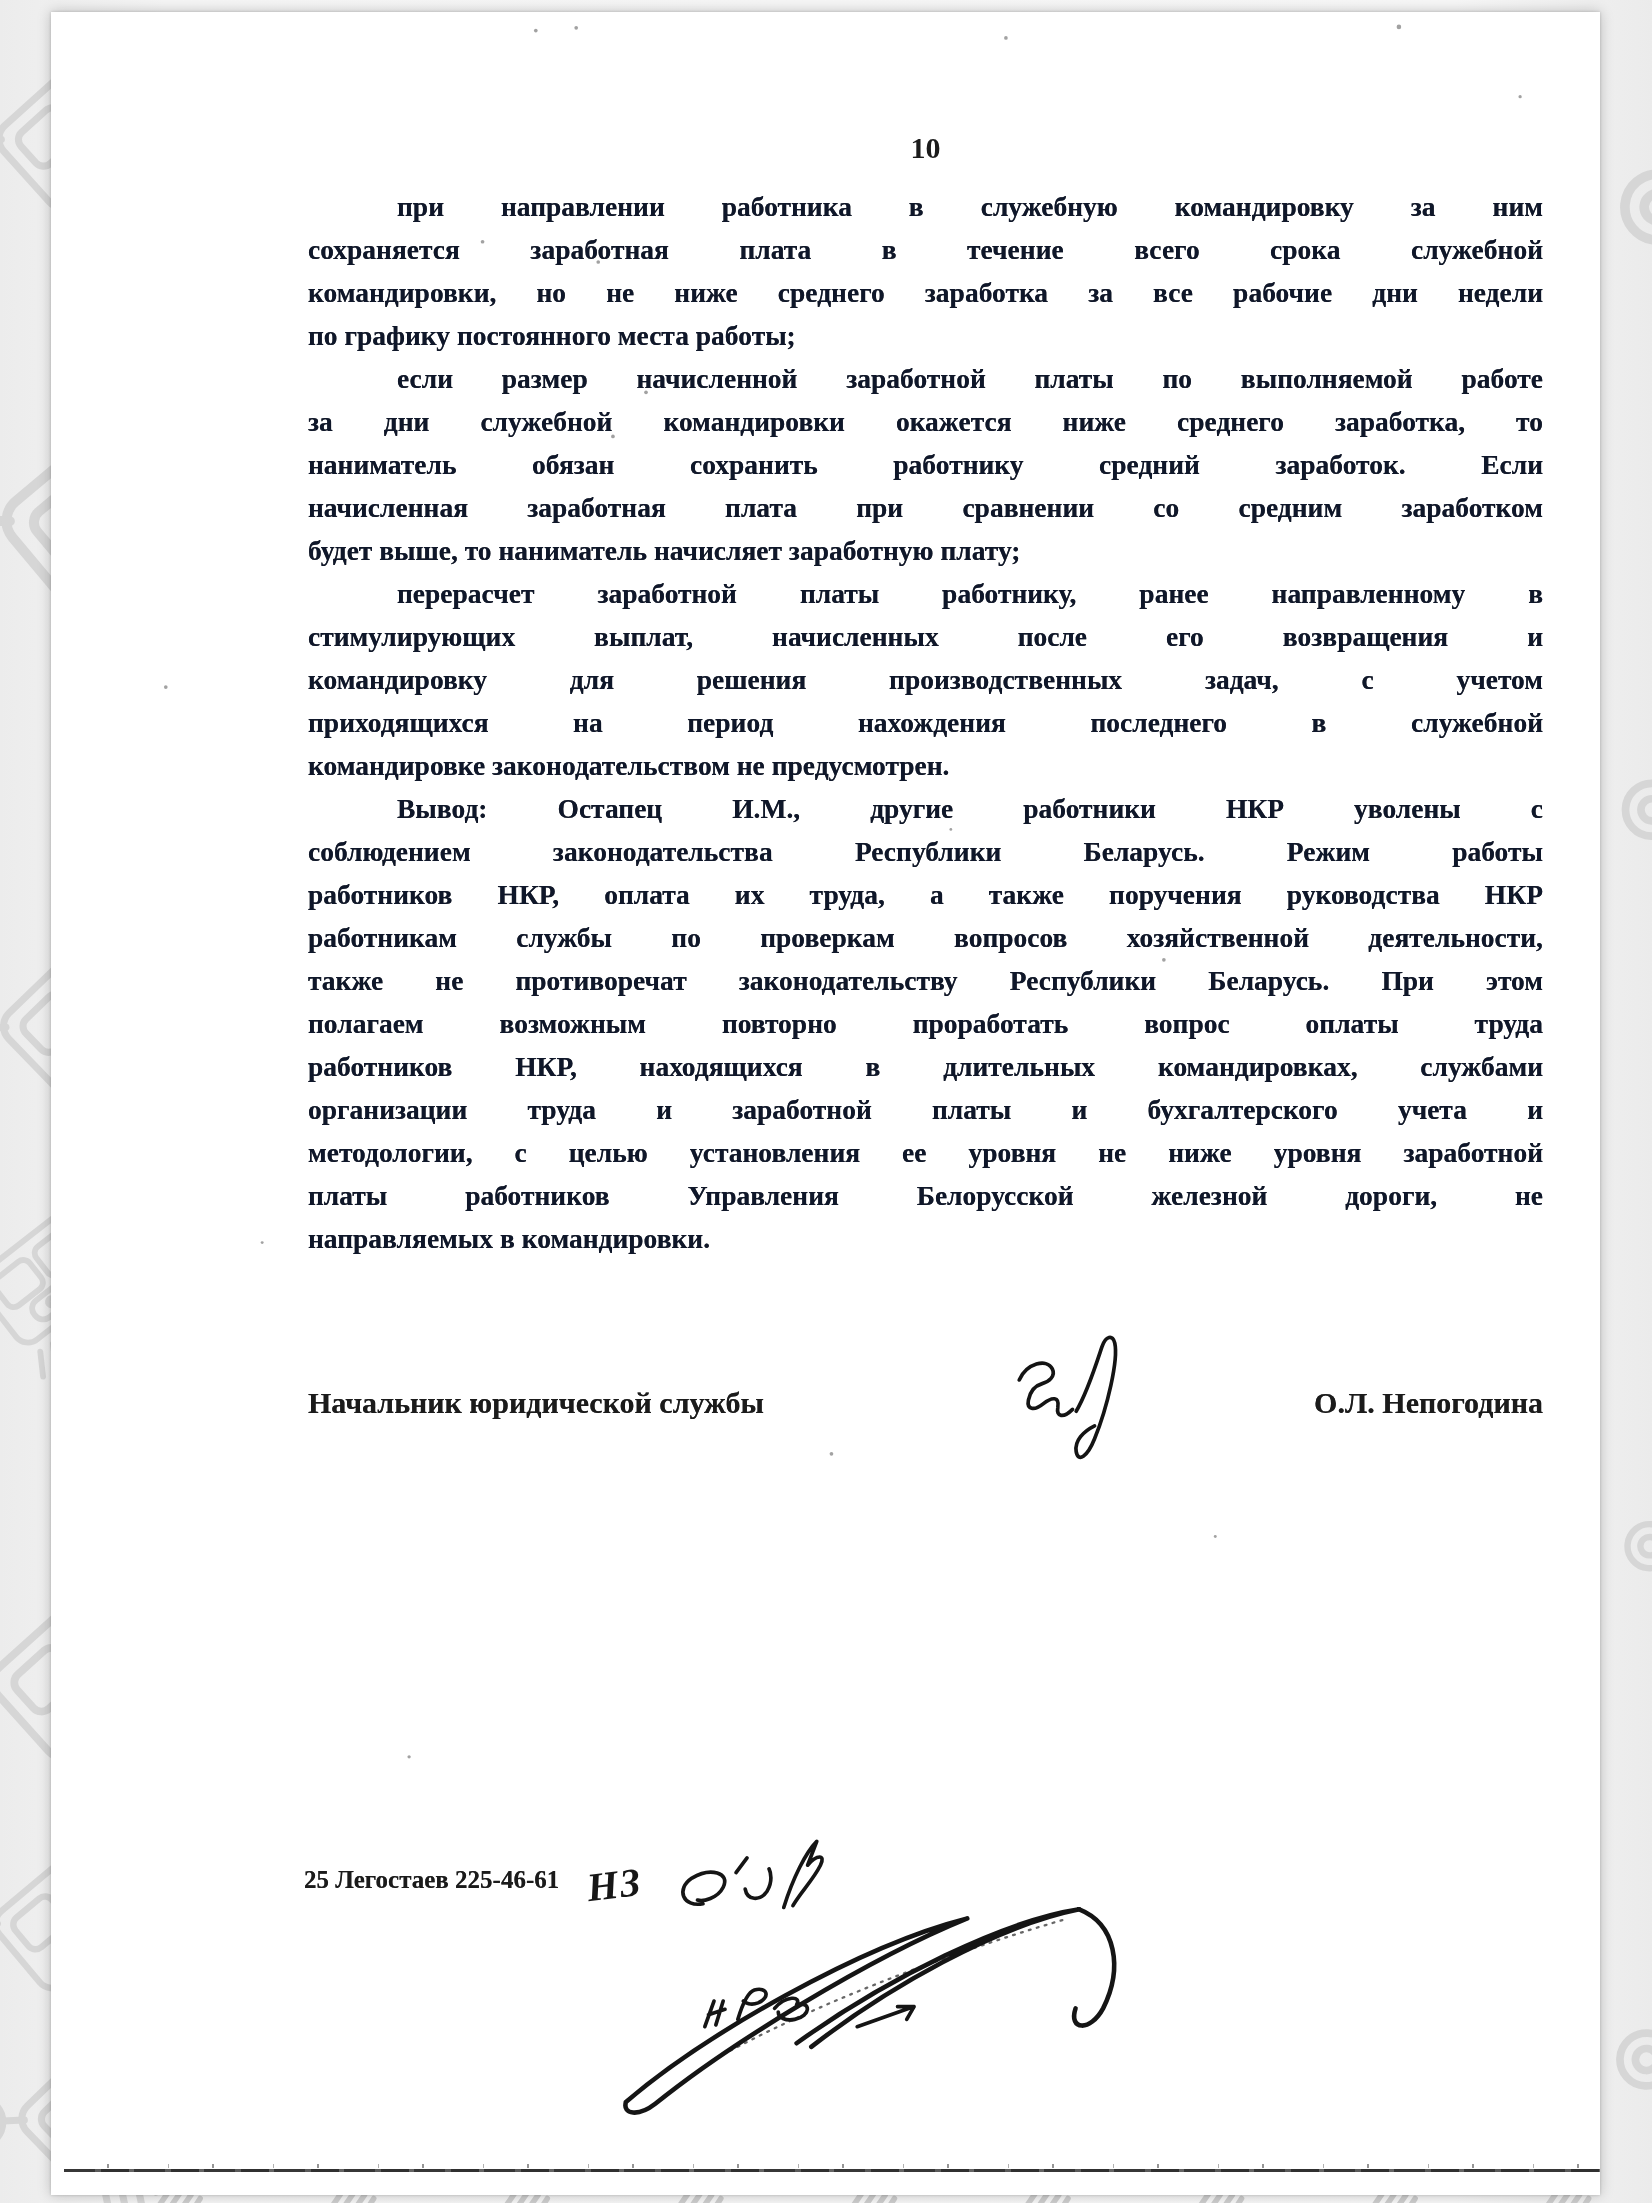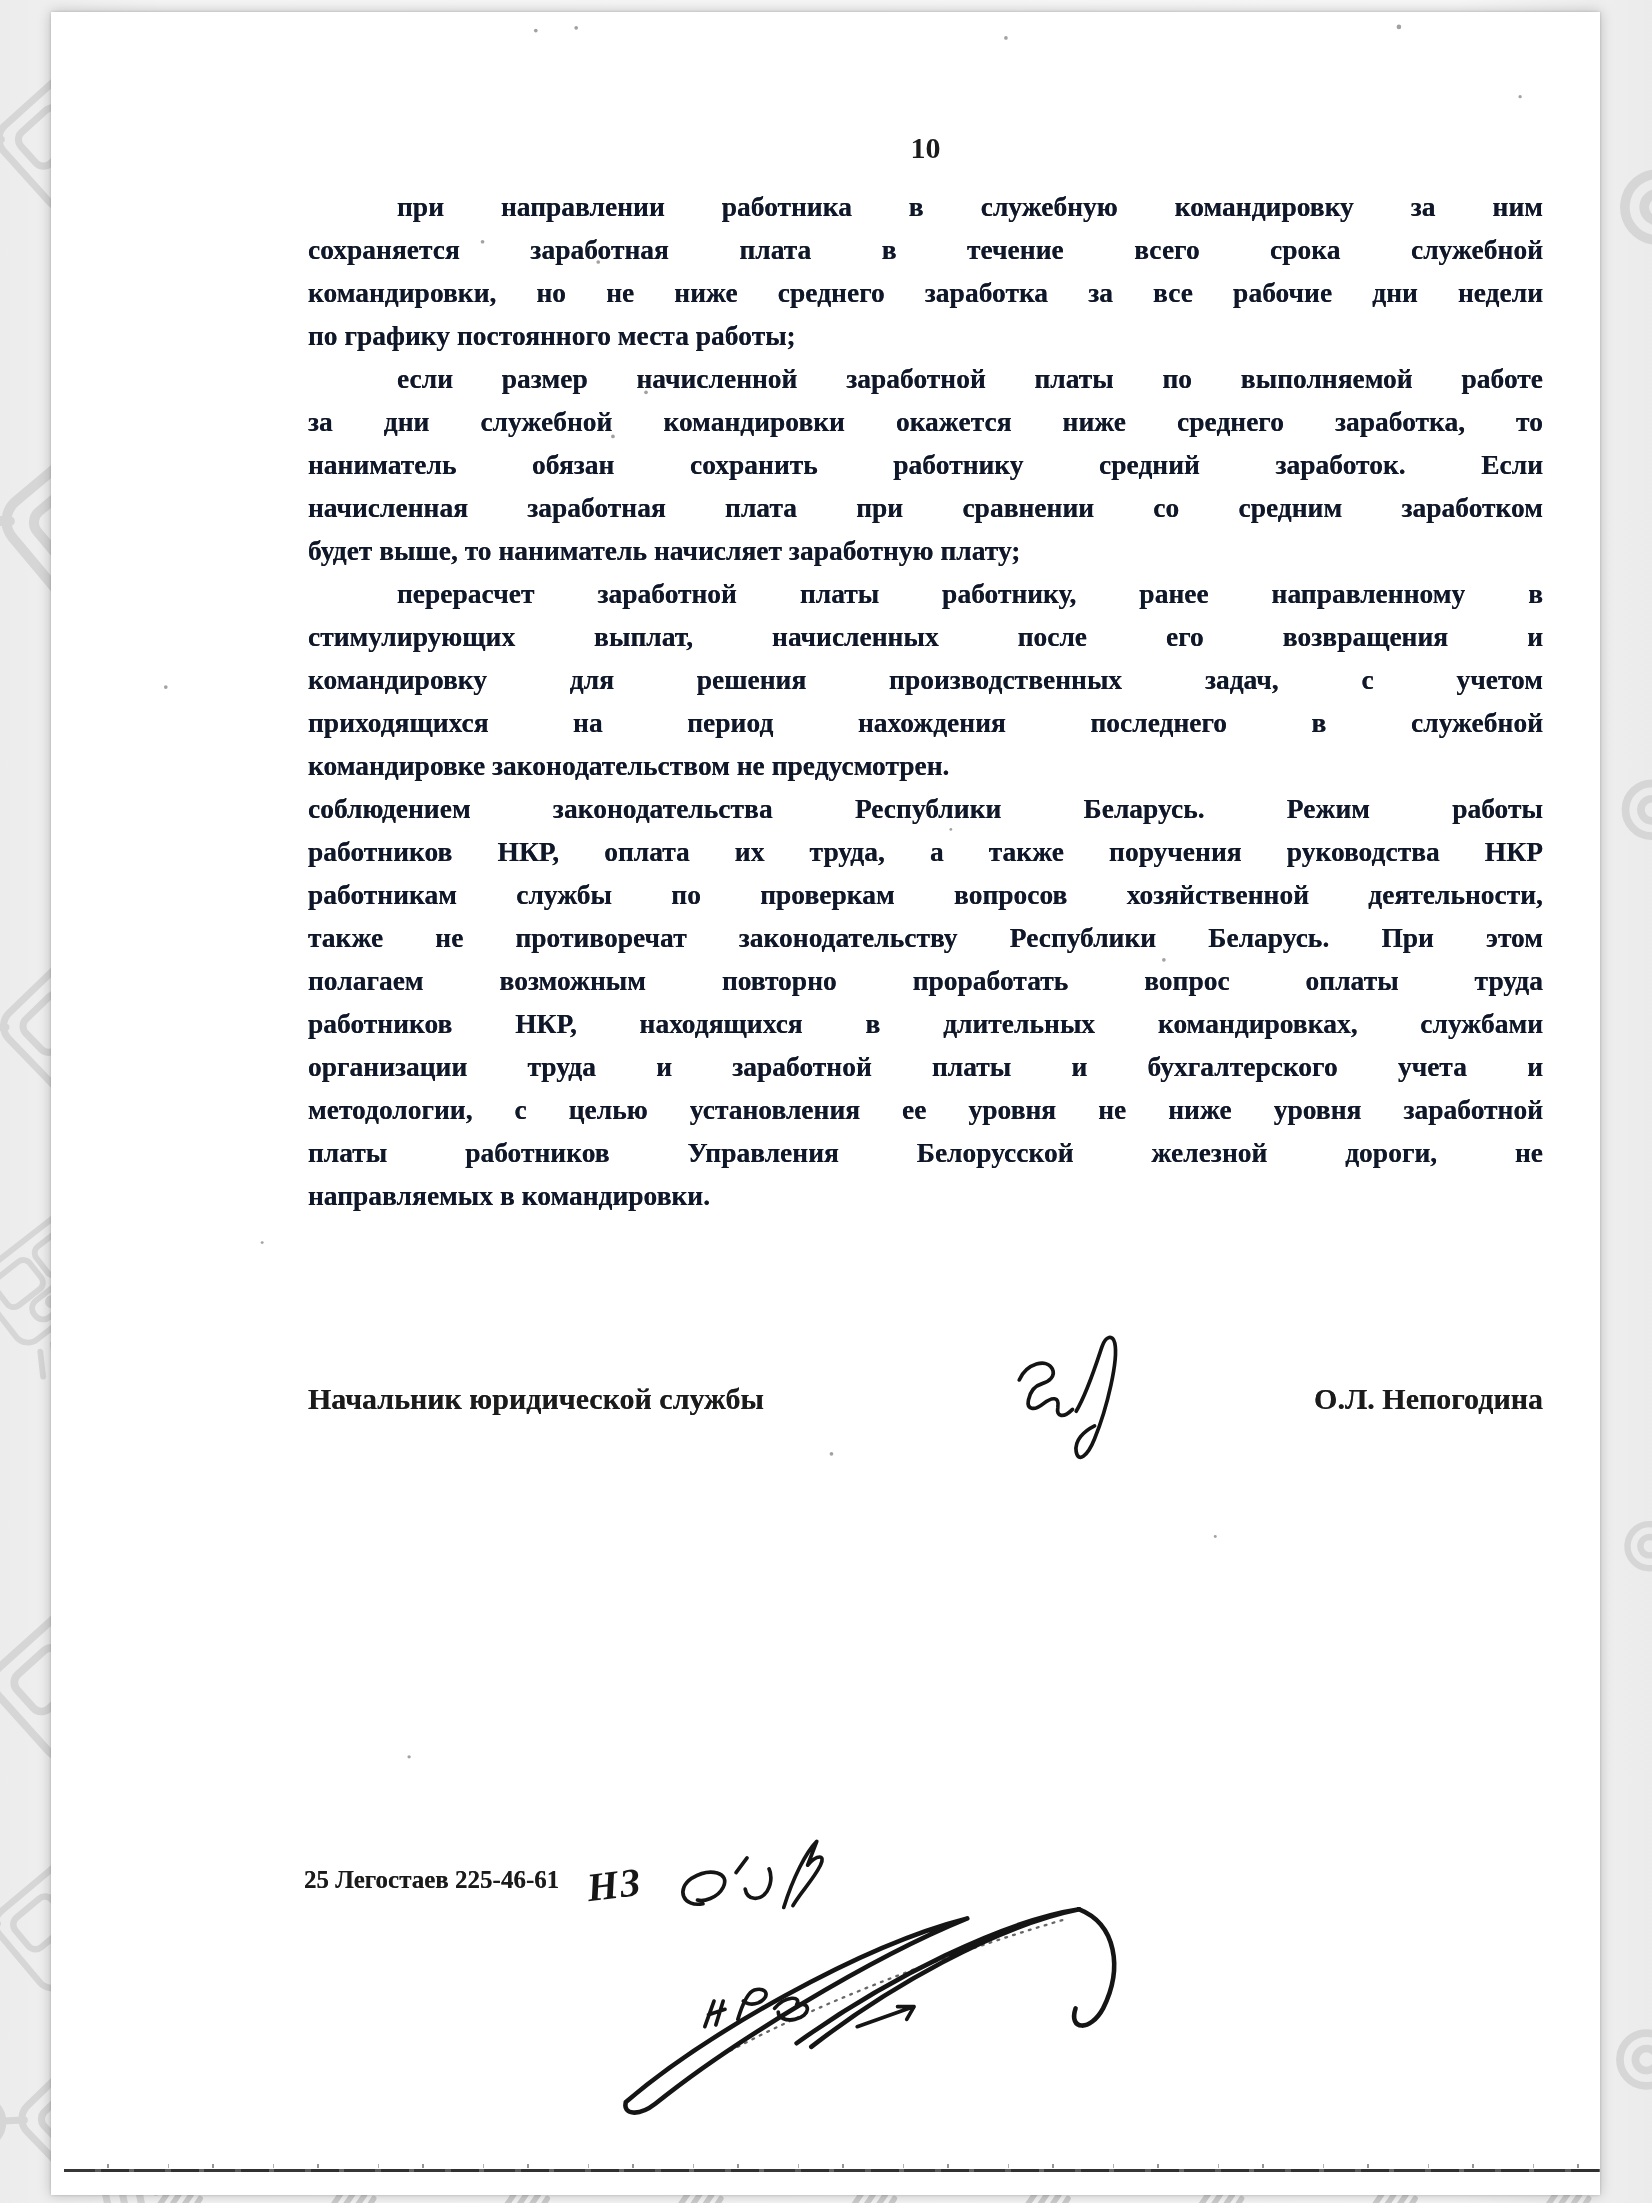--- a/index.html
+++ b/index.html
@@ -25,21 +25,21 @@
     text-shadow:0 0 0.6px rgba(20,20,20,.75);
   }
   .text-block .line{
     height:43px;line-height:43px;white-space:normal;
     text-align:justify;text-align-last:justify;
   }
   .text-block .line.first{text-indent:89px;}
   .text-block .line.last{text-align-last:left;}
   .sign-row{
     position:absolute;left:257px;top:1365px;width:1235px;height:43px;
-    display:flex;justify-content:space-between;align-items:center;
+    display:flex;justify-content:space-between;align-items:flex-end;
     font-size:30px;color:#1b1b1b;text-shadow:0 0 0.6px rgba(20,20,20,.75);
   }
   .footer-ref{
     position:absolute;left:253px;top:1824px;height:31px;line-height:31px;
     font-size:25px;color:#1b1b1b;text-shadow:0 0 0.5px rgba(20,20,20,.7);margin-top:28px;
   }
   .hand-note{
     position:absolute;left:536px;top:1849px;
     font-size:40px;font-style:italic;color:#161616;
     transform:rotate(-7deg);letter-spacing:1.8px;
@@ -121,20 +121,21 @@
         <div class="line first">если размер начисленной заработной платы по выполняемой работе</div>
         <div class="line">за дни служебной командировки окажется ниже среднего заработка, то</div>
         <div class="line">наниматель обязан сохранить работнику средний заработок. Если</div>
         <div class="line">начисленная заработная плата при сравнении со средним заработком</div>
         <div class="line last">будет выше, то наниматель начисляет заработную плату;</div>
         <div class="line first">перерасчет заработной платы работнику, ранее направленному в</div>
         <div class="line">стимулирующих выплат, начисленных после его возвращения и</div>
         <div class="line">командировку для решения производственных задач, с учетом</div>
         <div class="line">приходящихся на период нахождения последнего в служебной</div>
         <div class="line last">командировке законодательством не предусмотрен.</div>
+        <div class="line first">Вывод: Остапец И.М., другие работники НКР уволены с</div>
         <div class="line">соблюдением законодательства Республики Беларусь. Режим работы</div>
         <div class="line">работников НКР, оплата их труда, а также поручения руководства НКР</div>
         <div class="line">работникам службы по проверкам вопросов хозяйственной деятельности,</div>
         <div class="line">также не противоречат законодательству Республики Беларусь. При этом</div>
         <div class="line">полагаем возможным повторно проработать вопрос оплаты труда</div>
         <div class="line">работников НКР, находящихся в длительных командировках, службами</div>
         <div class="line">организации труда и заработной платы и бухгалтерского учета и</div>
         <div class="line">методологии, с целью установления ее уровня не ниже уровня заработной</div>
         <div class="line">платы работников Управления Белорусской железной дороги, не</div>
         <div class="line last">направляемых в командировки.</div>

